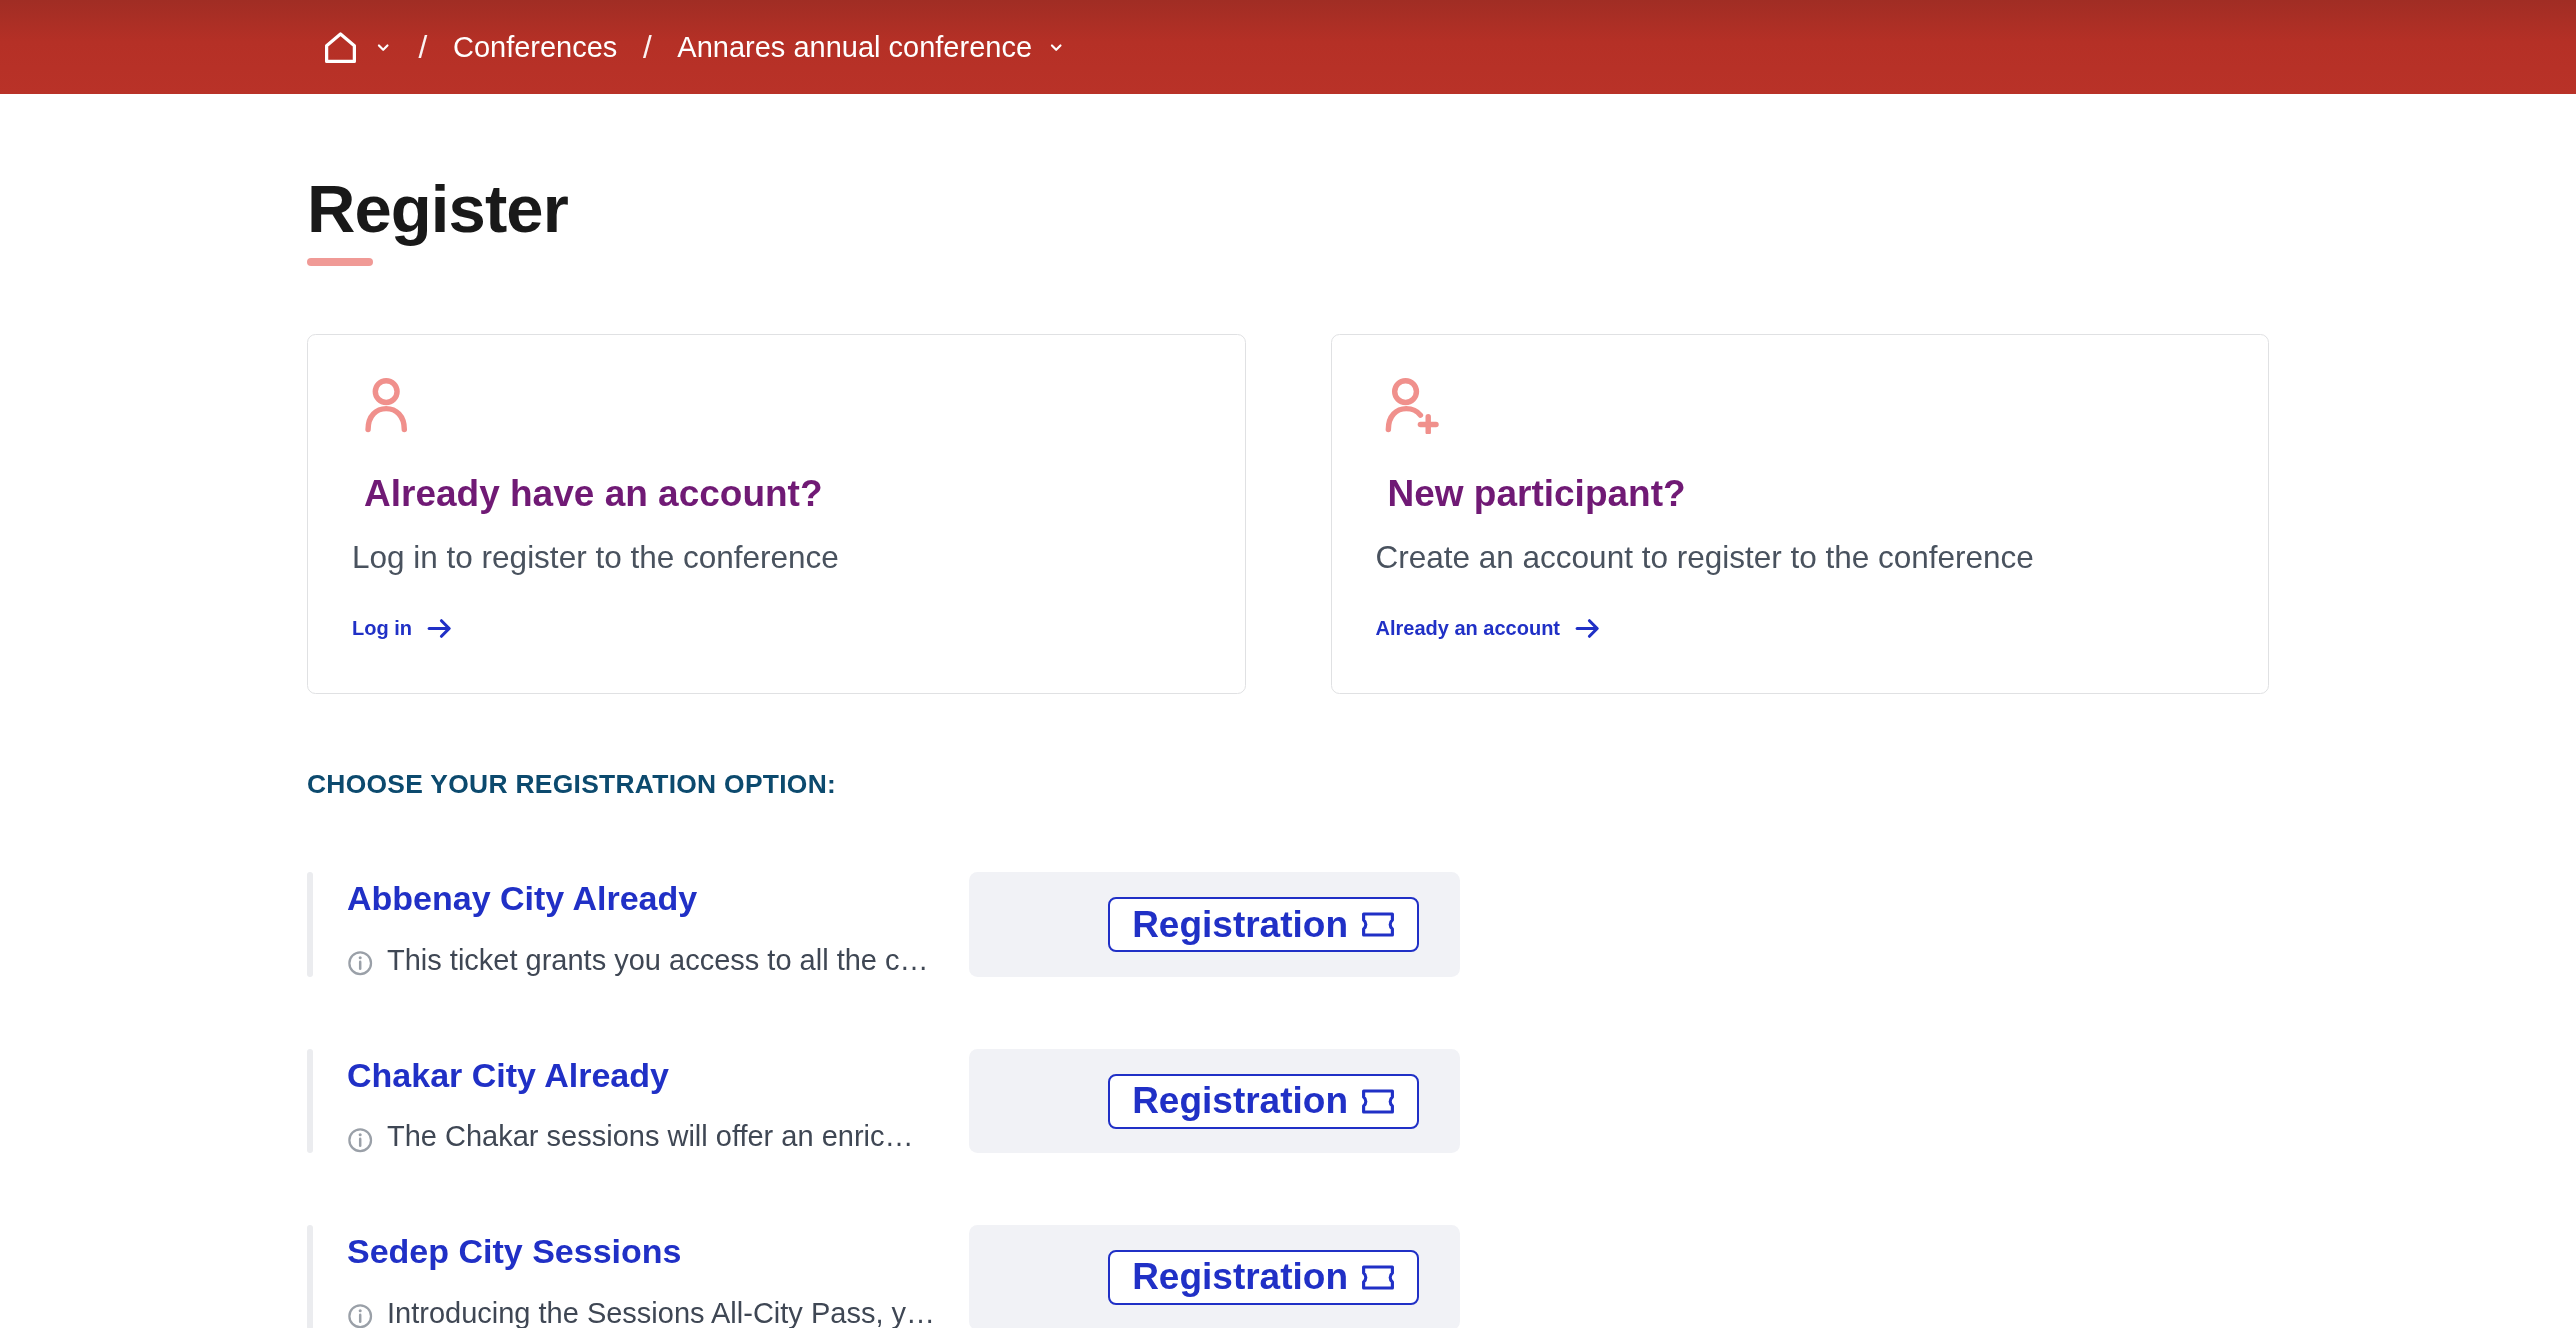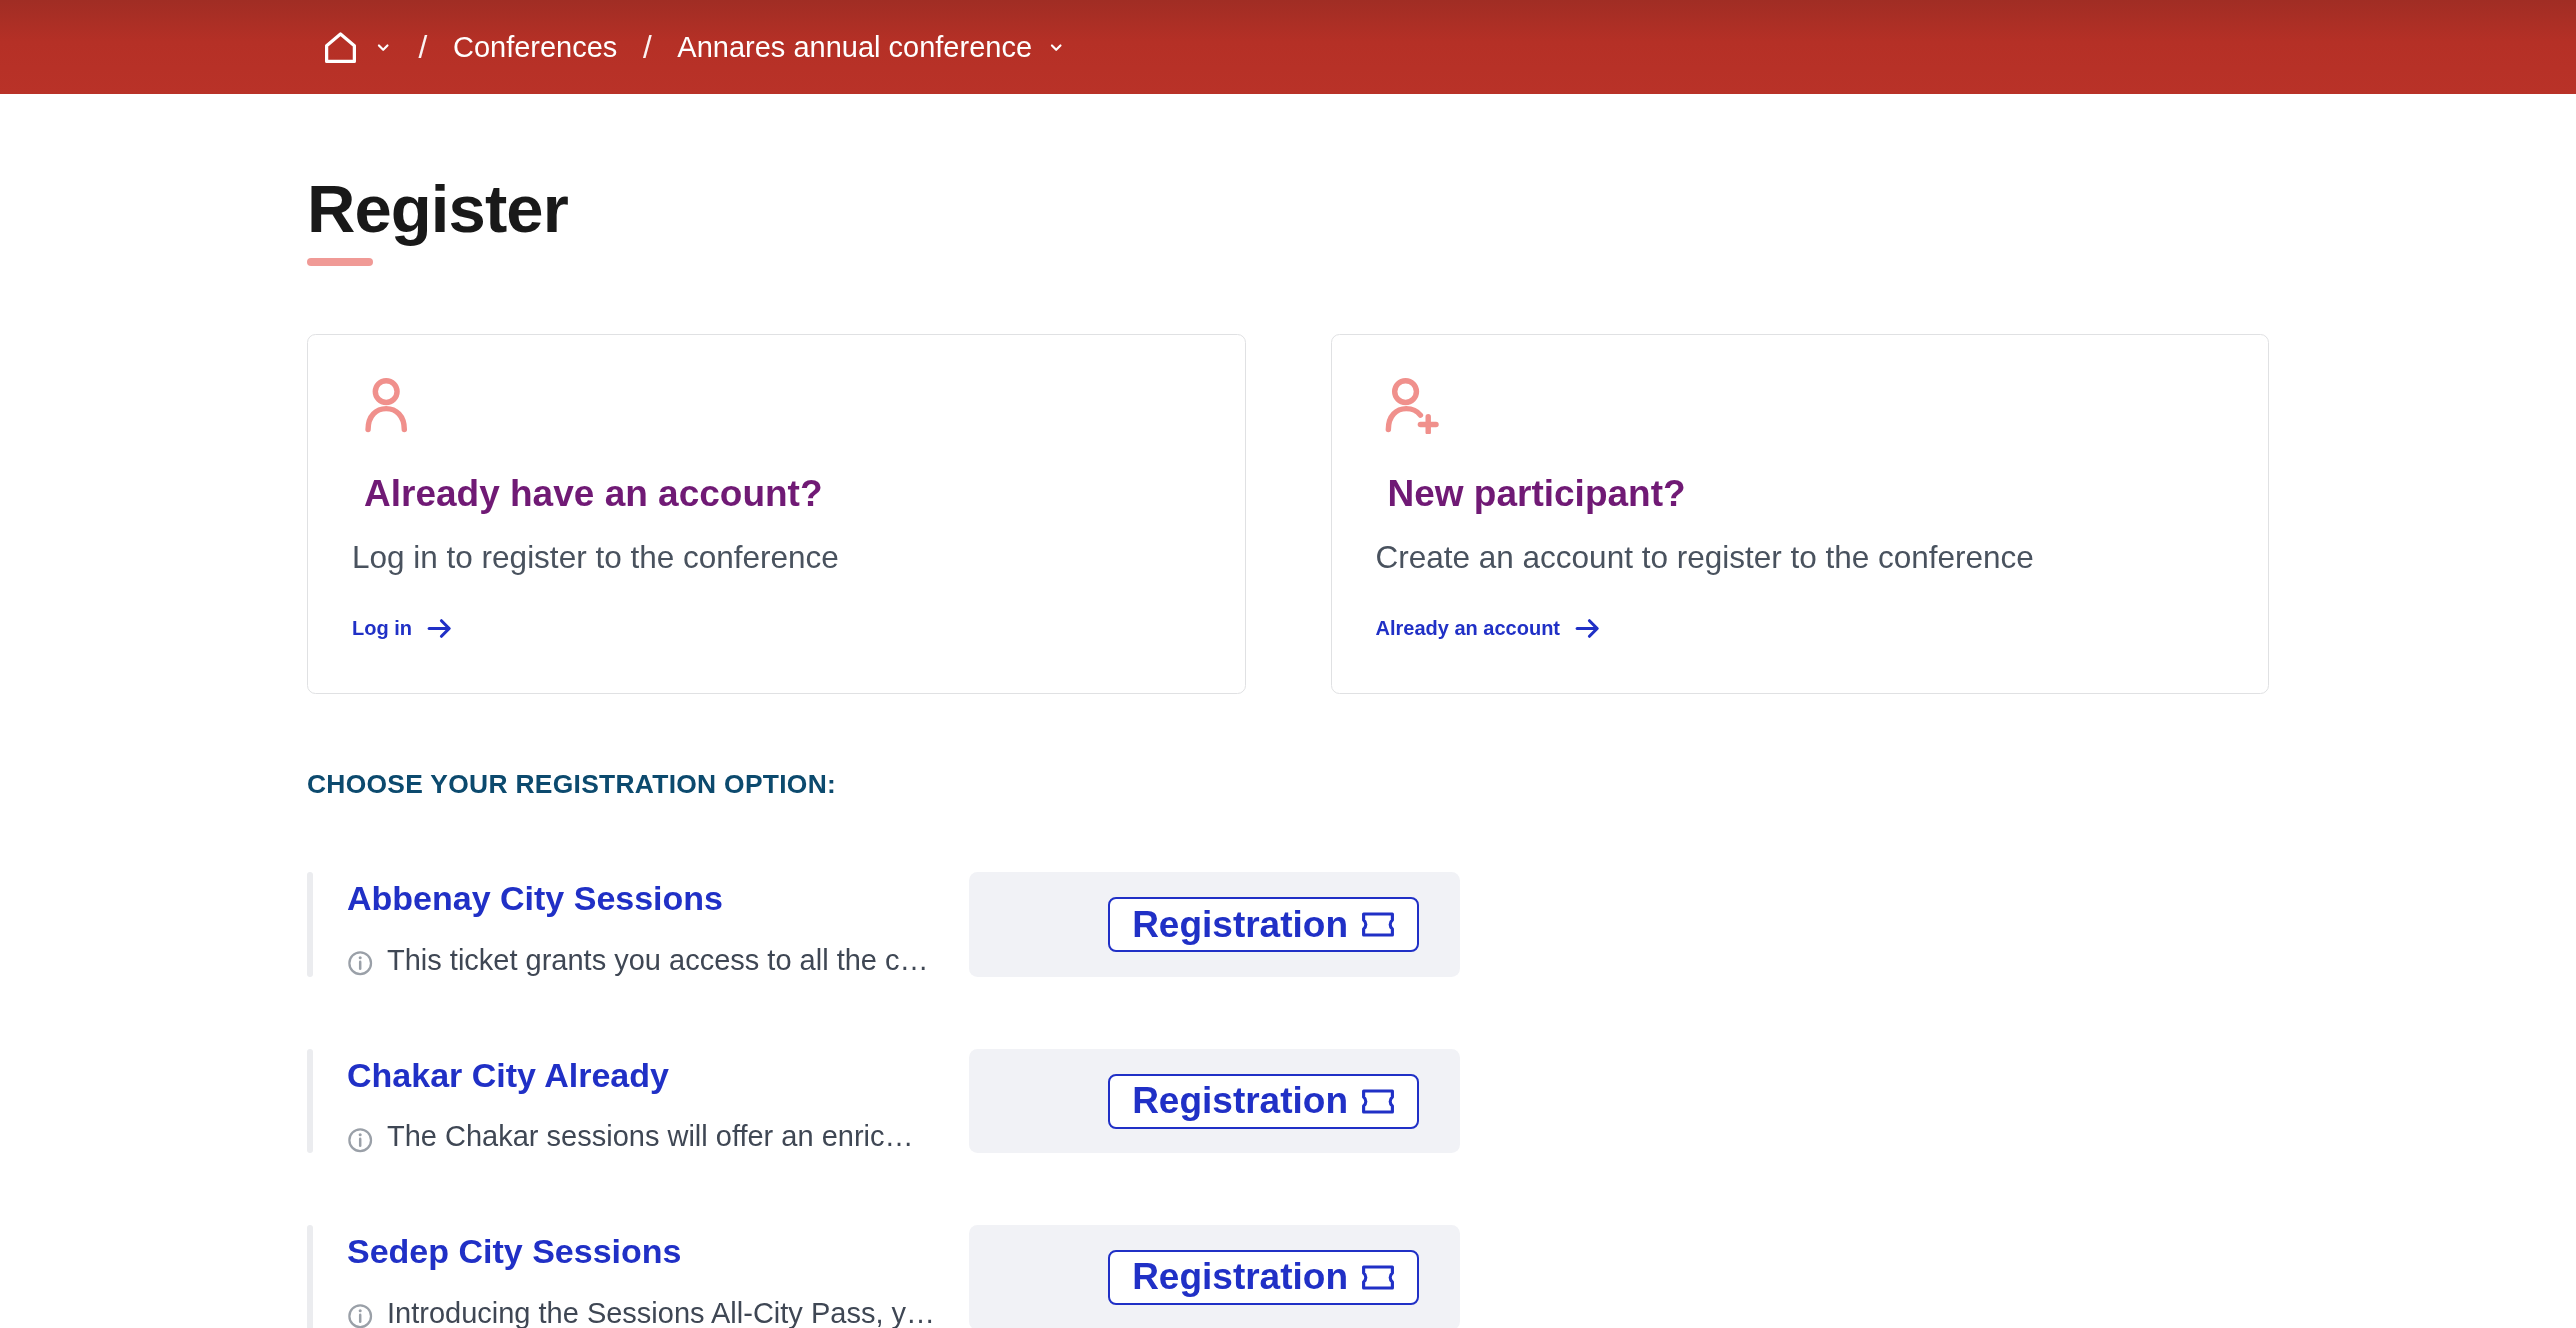--- a/index.html
+++ b/index.html
@@ -169,21 +169,21 @@
       </a>
     </div>
 
   </div>
 
   <div class="section-label">CHOOSE YOUR REGISTRATION OPTION:</div>
 
   <div class="option">
     <div class="option-bar"></div>
     <div class="option-left">
-      <a class="option-title" href="#">Abbenay City Sessions</a>
+      <a class="option-title" href="#">Abbenay City Already</a>
       <div class="option-desc">
         <span style="display:flex">
           <svg width="26.4" height="26.4" viewBox="0 0 20 20" fill="none">
             <circle cx="10" cy="10" r="8.2" stroke="#9aa0a8" stroke-width="1.7"></circle>
             <line x1="10" y1="9" x2="10" y2="14.2" stroke="#9aa0a8" stroke-width="1.9" stroke-linecap="round"></line>
             <circle cx="10" cy="5.9" r="1.15" fill="#9aa0a8"></circle>
           </svg>
         </span>
         <span>This ticket grants you access to all the c…</span>
       </div>

